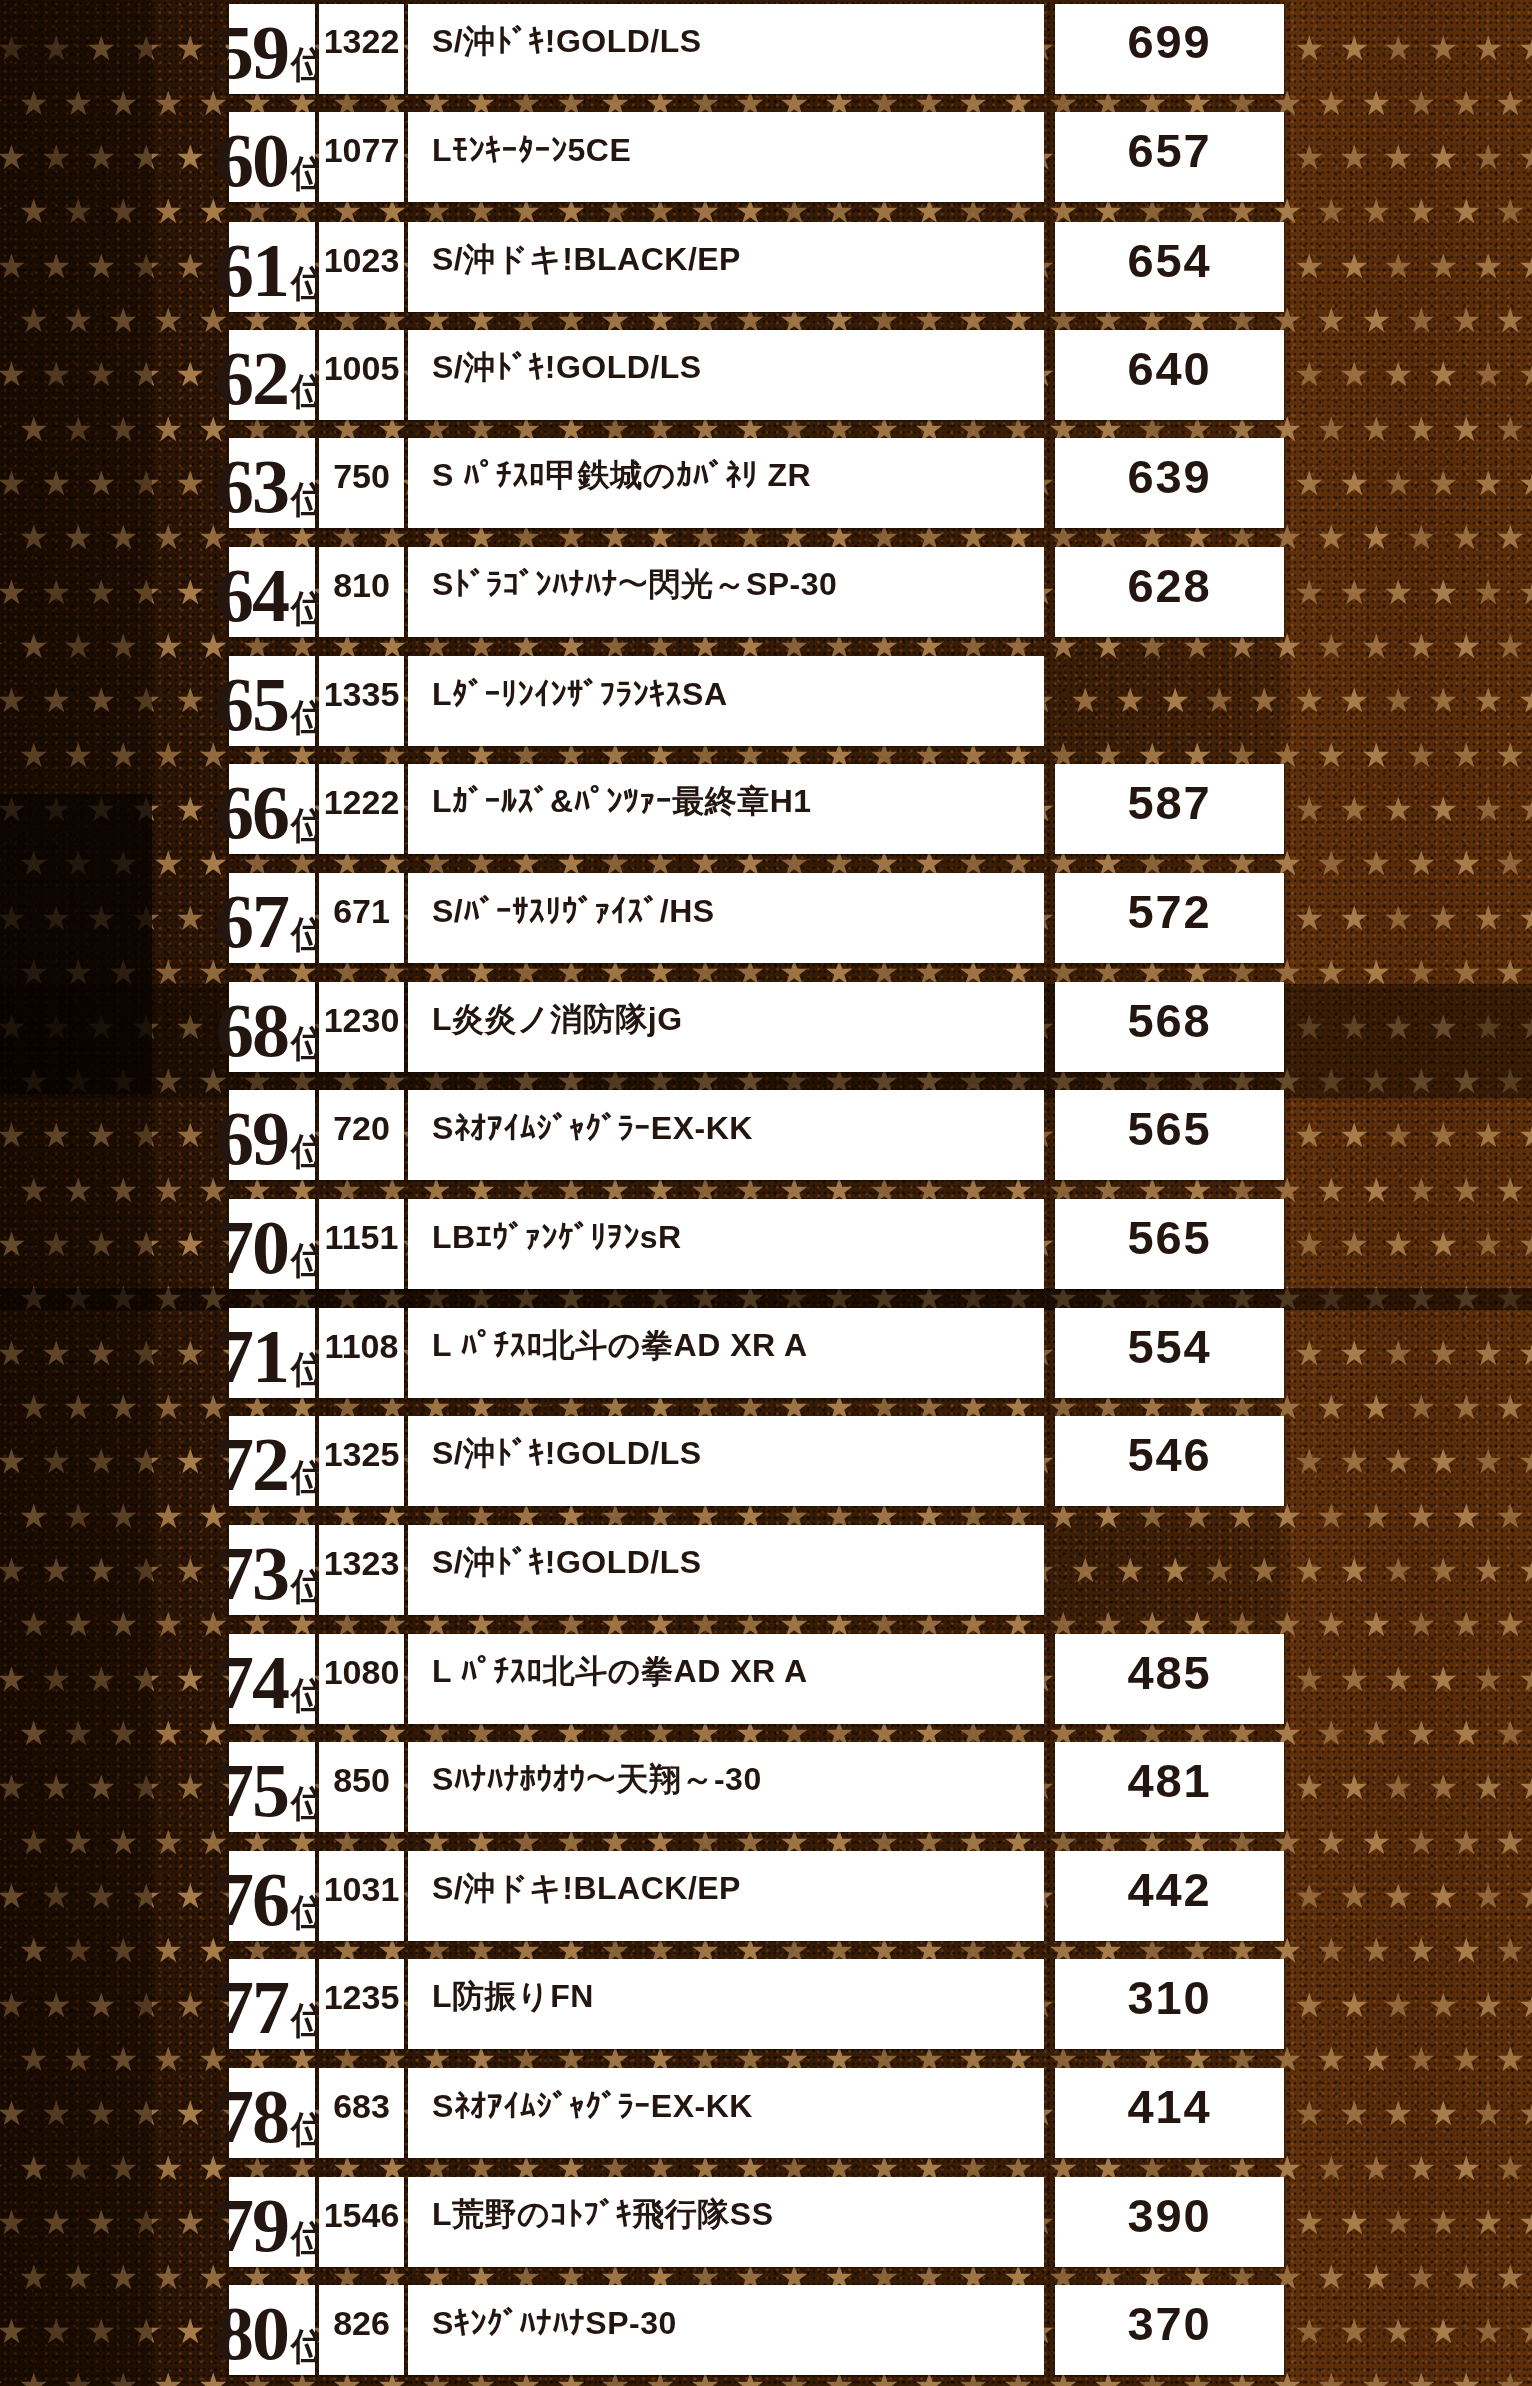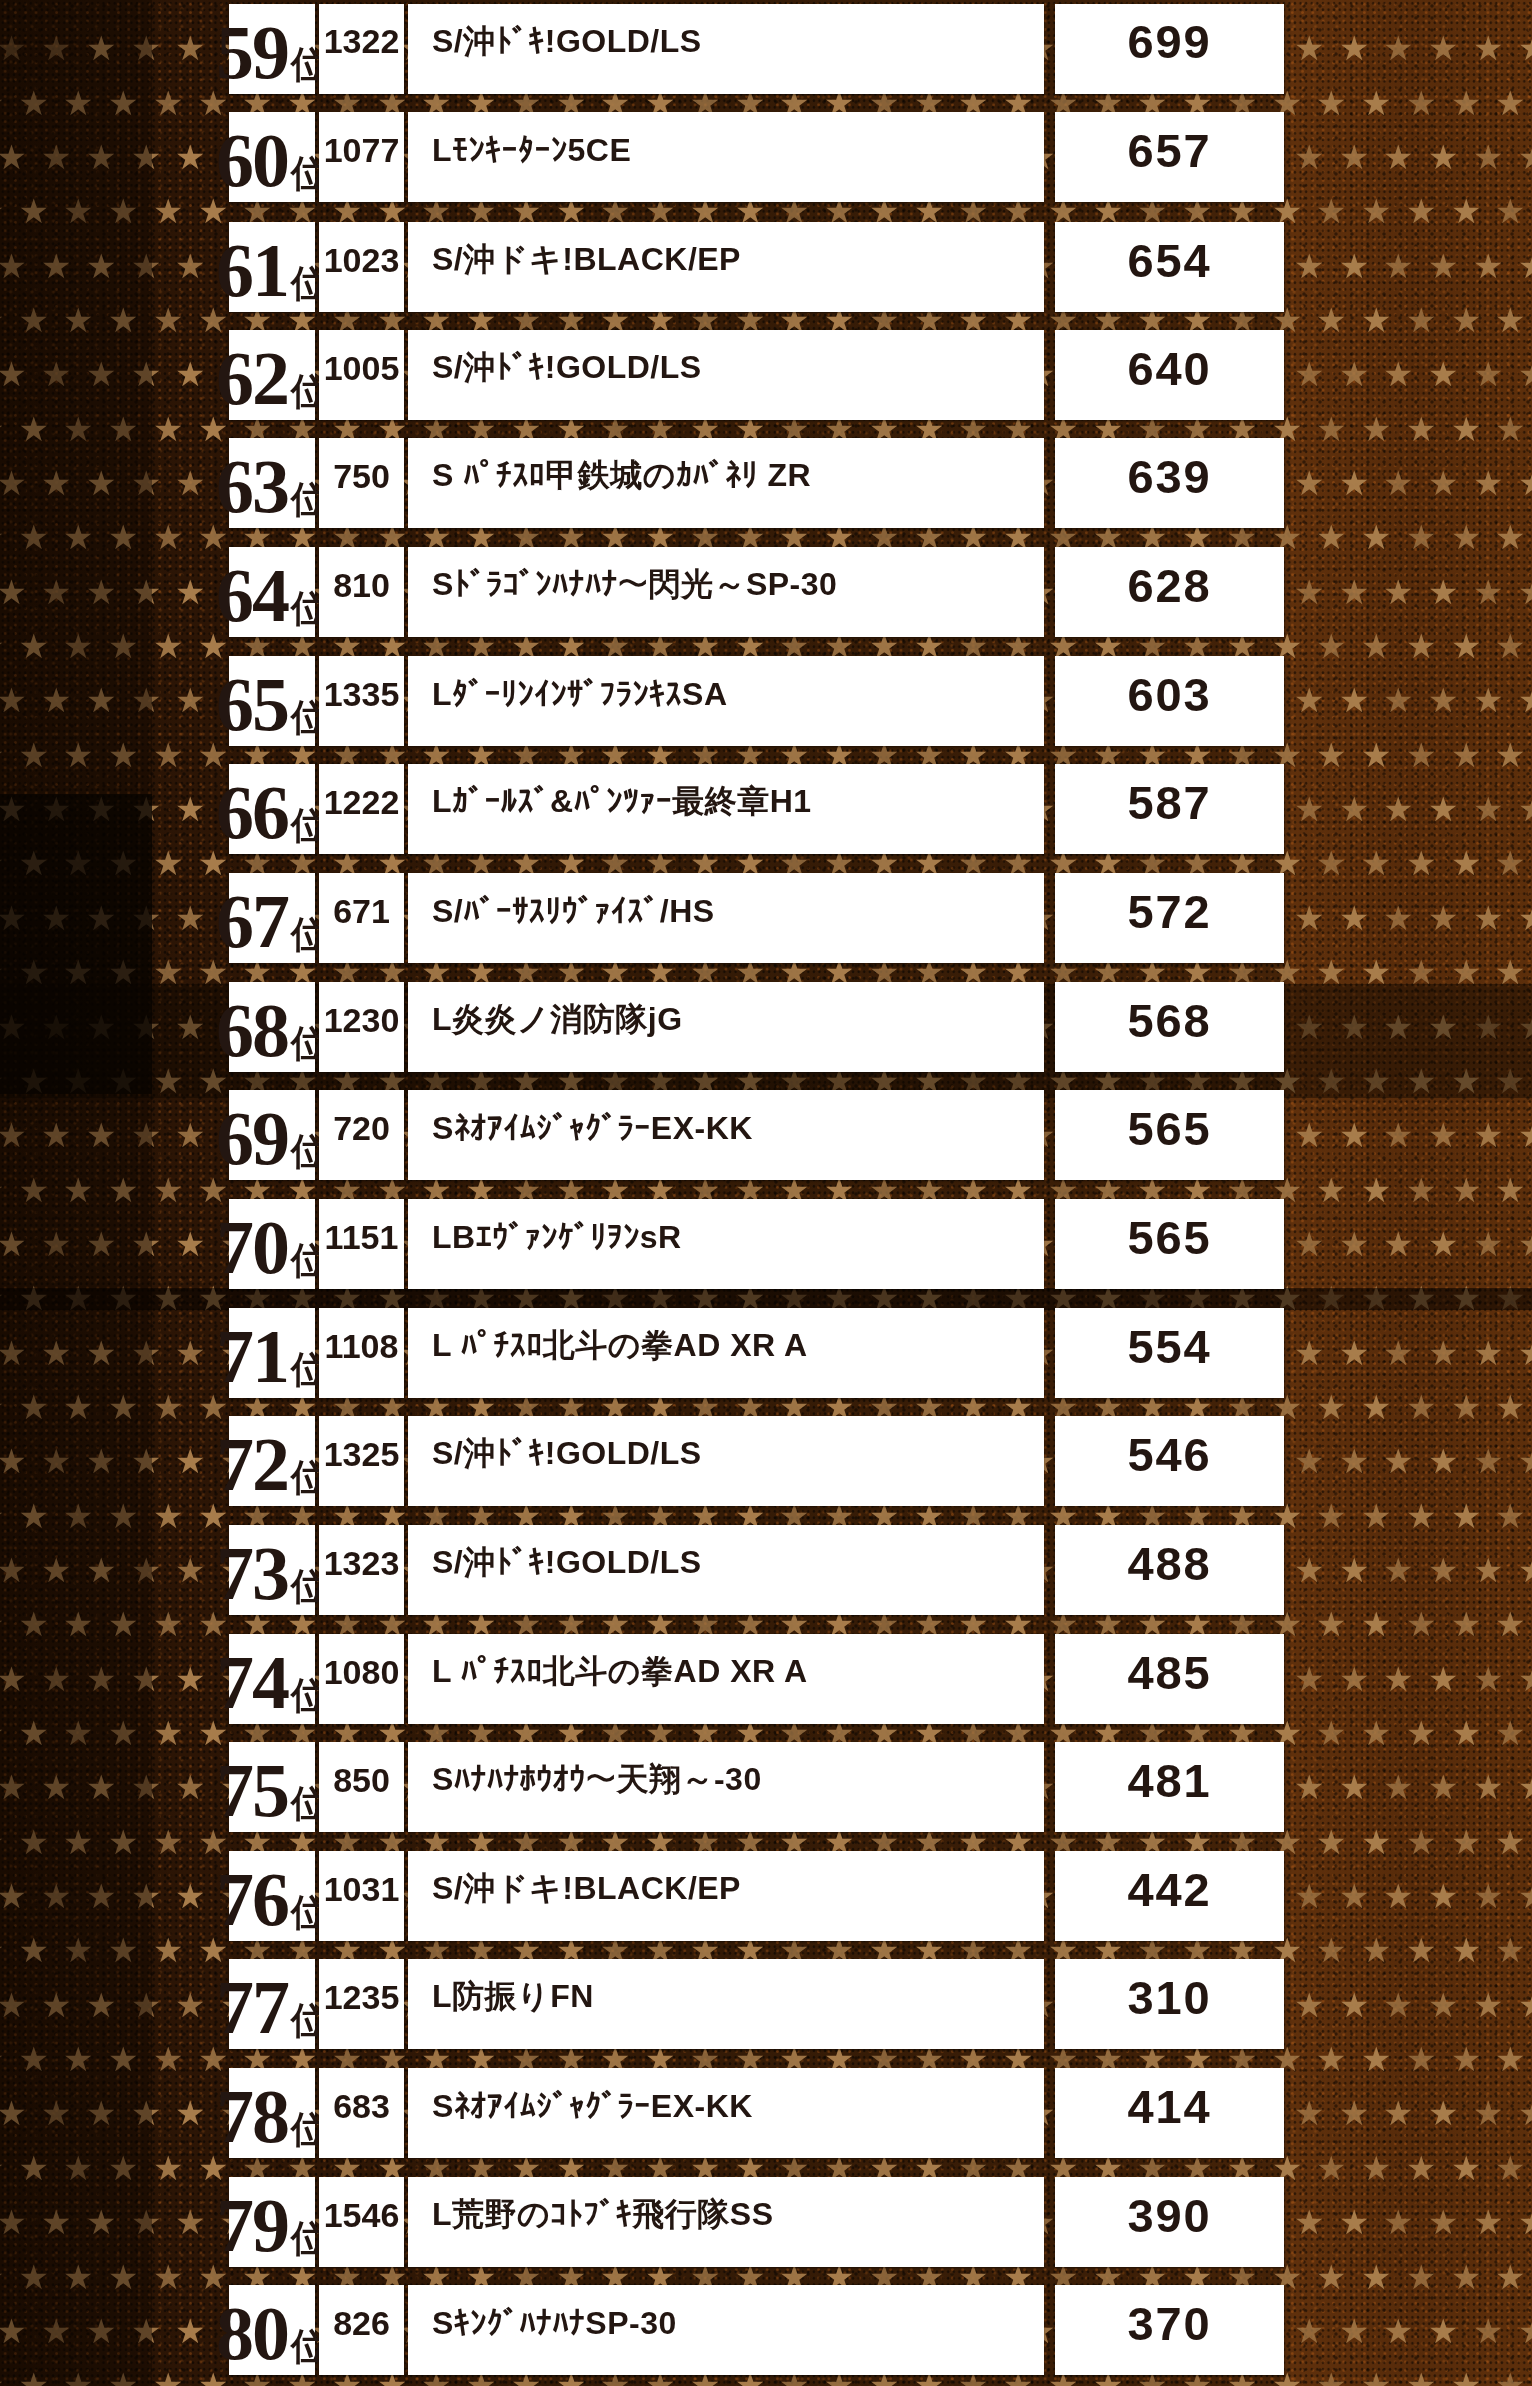--- a/index.html
+++ b/index.html
@@ -1693,23 +1693,20 @@
         <div class="cell rank">
           <span class="rank-num">65</span>
           <span class="rank-suf">位</span>
         </div>
         <div class="cell no">
           <span class="txt no-txt">1335</span>
         </div>
         <div class="cell name">
           <span class="txt name-txt">LﾀﾞｰﾘﾝｲﾝｻﾞﾌﾗﾝｷｽSA</span>
         </div>
-        <div class="cell val">
-          <span class="txt val-txt">603</span>
-        </div>
       </div>
       <div class="row" style="top: 764px;">
         <div class="cell rank">
           <span class="rank-num">66</span>
           <span class="rank-suf">位</span>
         </div>
         <div class="cell no">
           <span class="txt no-txt">1222</span>
         </div>
         <div class="cell name">
@@ -1812,23 +1809,20 @@
       <div class="row" style="top: 1525px;">
         <div class="cell rank">
           <span class="rank-num">73</span>
           <span class="rank-suf">位</span>
         </div>
         <div class="cell no">
           <span class="txt no-txt">1323</span>
         </div>
         <div class="cell name">
           <span class="txt name-txt">S/沖ﾄﾞｷ!GOLD/LS</span>
-        </div>
-        <div class="cell val">
-          <span class="txt val-txt">488</span>
         </div>
       </div>
       <div class="row" style="top: 1634px;">
         <div class="cell rank">
           <span class="rank-num">74</span>
           <span class="rank-suf">位</span>
         </div>
         <div class="cell no">
           <span class="txt no-txt">1080</span>
         </div>

